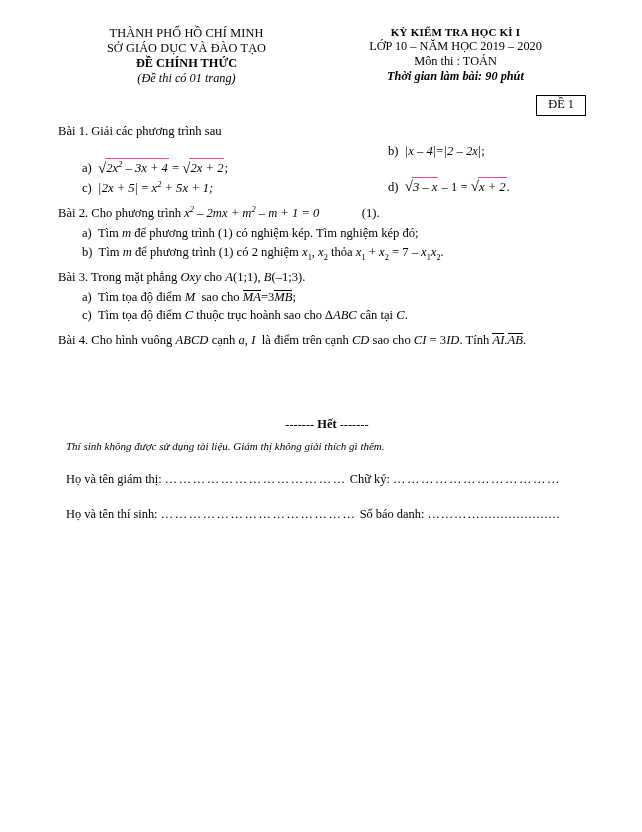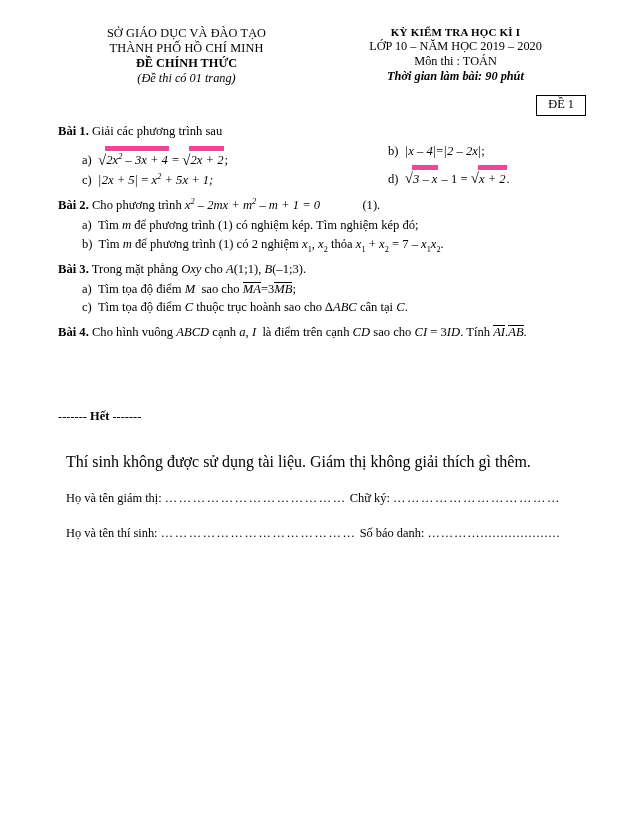--- a/index.html
+++ b/index.html
@@ -62,21 +62,21 @@
     box-sizing: border-box;
     font-size: 12.6px;
   }
   .prob {
     margin-top: 7px;
   }
   .prob-head {
     line-height: 1.35;
     white-space: nowrap;
   }
-  .lbl { font-weight: bold; }
+  .lbl { font-weight: normal; }
   .items {
     margin-top: 2px;
   }
   .item {
     line-height: 1.5;
     padding-left: 24px;
     white-space: nowrap;
   }
   .two-col {
     display: flex;
@@ -109,23 +109,23 @@
   }
   .sqrt > .rad {
     display: inline-block;
     font-size: 1.18em;
     vertical-align: -0.06em;
     margin-right: -1px;
     font-style: normal;
   }
   .sqrt > .arg {
     display: inline-block;
-    border-top: 5px solid #ec4899;
+    border-top: 1px solid #ec4899;
     padding: 0 1px 0 1px;
-    margin-top: 4px;
+    margin-top: 16px;
   }
   
   .abs {
     display: inline-block;
     white-space: nowrap;
   }
   .abs .bar {
     display: inline-block;
     font-style: normal;
     padding: 0 0.5px;
@@ -135,47 +135,49 @@
     display: inline-block;
     border-top: 1px solid #000;
     padding-top: 0px;
     line-height: 1.05;
     font-style: italic;
     text-align: center;
   }
 
   
   .het {
+    text-align: center;
     font-size: 12.4px;
     margin-top: 68px;
   }
   .het b { font-weight: bold; }
   .note {
-    font-size: 16px;
-    margin-top: 29px;
+    font-style: italic;
+    font-size: 11px;
+    margin-top: 8px;
     padding-left: 8px;
   }
   .fill-line {
     font-size: 12.4px;
     margin-top: 20px;
     padding-left: 8px;
     white-space: nowrap;
   }
   .dots { letter-spacing: 1.6px; }
   .dots-thin { letter-spacing: 0.9px; }
 </style>
 </head>
 <body>
 
 <div class="page">
 
   <div class="header">
     <div class="hdr-col hdr-col-left">
+      <div class="l1">THÀNH PHỐ HỒ CHÍ MINH</div>
       <div class="l1">SỞ GIÁO DỤC VÀ ĐÀO TẠO</div>
-      <div class="l1">THÀNH PHỐ HỒ CHÍ MINH</div>
       <div class="hdr-b">ĐỀ CHÍNH THỨC</div>
       <div class="hdr-i">(Đề thi có 01 trang)</div>
     </div>
     <div class="hdr-col hdr-col-right">
       <div class="big">KỲ KIỂM TRA HỌC KÌ I</div>
       <div>LỚP 10 – NĂM HỌC 2019 – 2020</div>
       <div>Môn thi : TOÁN</div>
       <div class="hdr-bi">Thời gian làm bài: 90 phút</div>
     </div>
   </div>

